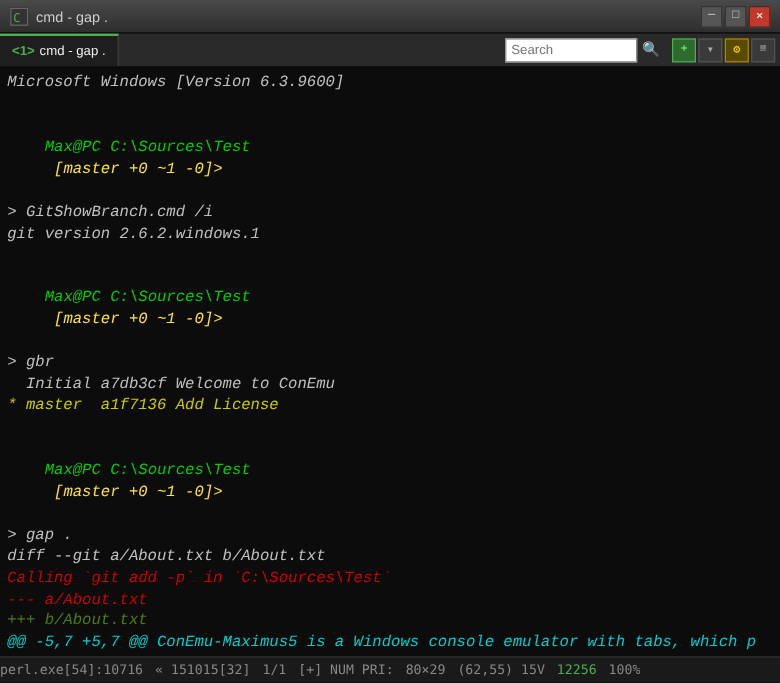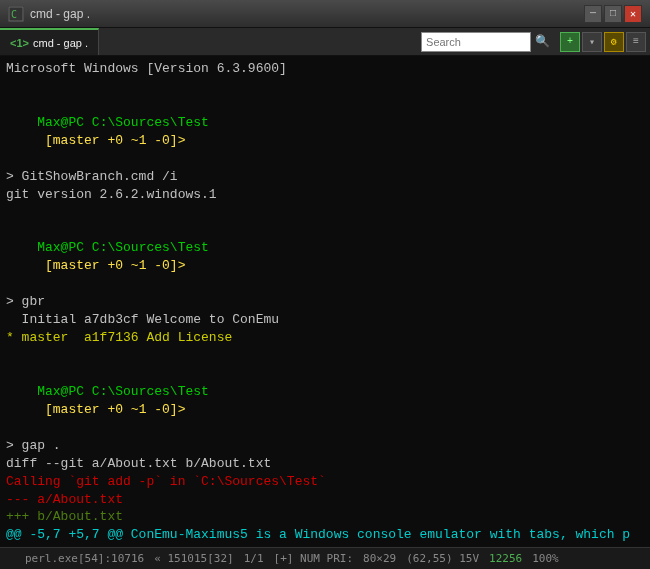--- a/index.html
+++ b/index.html
@@ -108,37 +108,37 @@
     
     .terminal {
       background: #0c0c0c;
       color: #c0c0c0;
       padding: 4px 6px;
       height: calc(569px - 28px - 28px - 22px);
       overflow: hidden;
       font-size: 13px;
       line-height: 1.35;
     }
-    .line { white-space: pre; line-height: 1.38; }
+    .line { white-space: pre; line-height: 1.38; font-style: italic; }
     .white { color: #c0c0c0; }
     .green { color: #00cc00; }
     .yellow { color: #cccc00; }
     .red { color: #cc0000; }
     .prompt-path { color: #00cc00; }
     .prompt-branch { color: #fde047; }
     .diff-add { color: #4d7c0f; }
     .diff-hdr { color: #00cccc; }
 
     
     .status-bar {
       background: #1a1a1a;
       height: 22px;
       display: flex;
       align-items: center;
-      padding: 0 25px;
+      padding: 0 0;
       font-size: 11px;
       color: #aaa;
       font-family: 'Consolas', monospace;
       border-top: 1px solid #333;
       gap: 10px;
     }
     .status-item { color: #888; }
     .status-highlight { color: #4caf50; }
   </style>
 </head>

